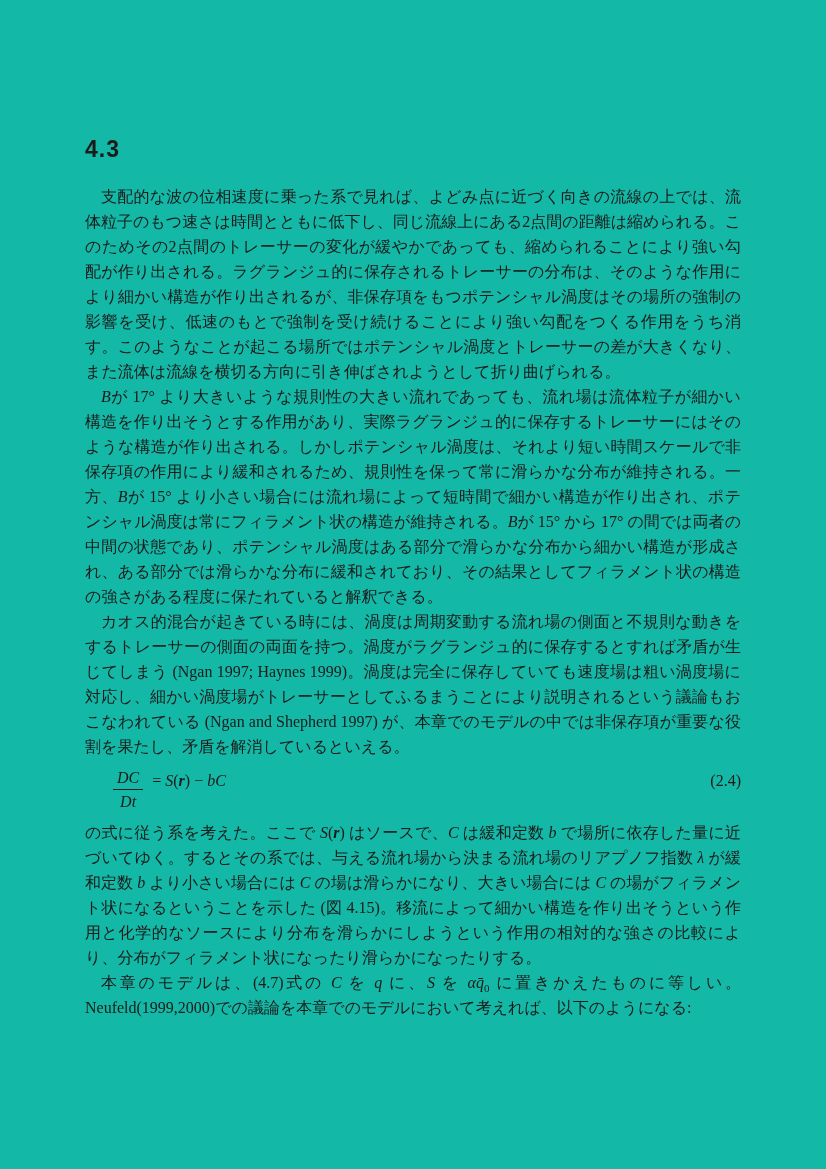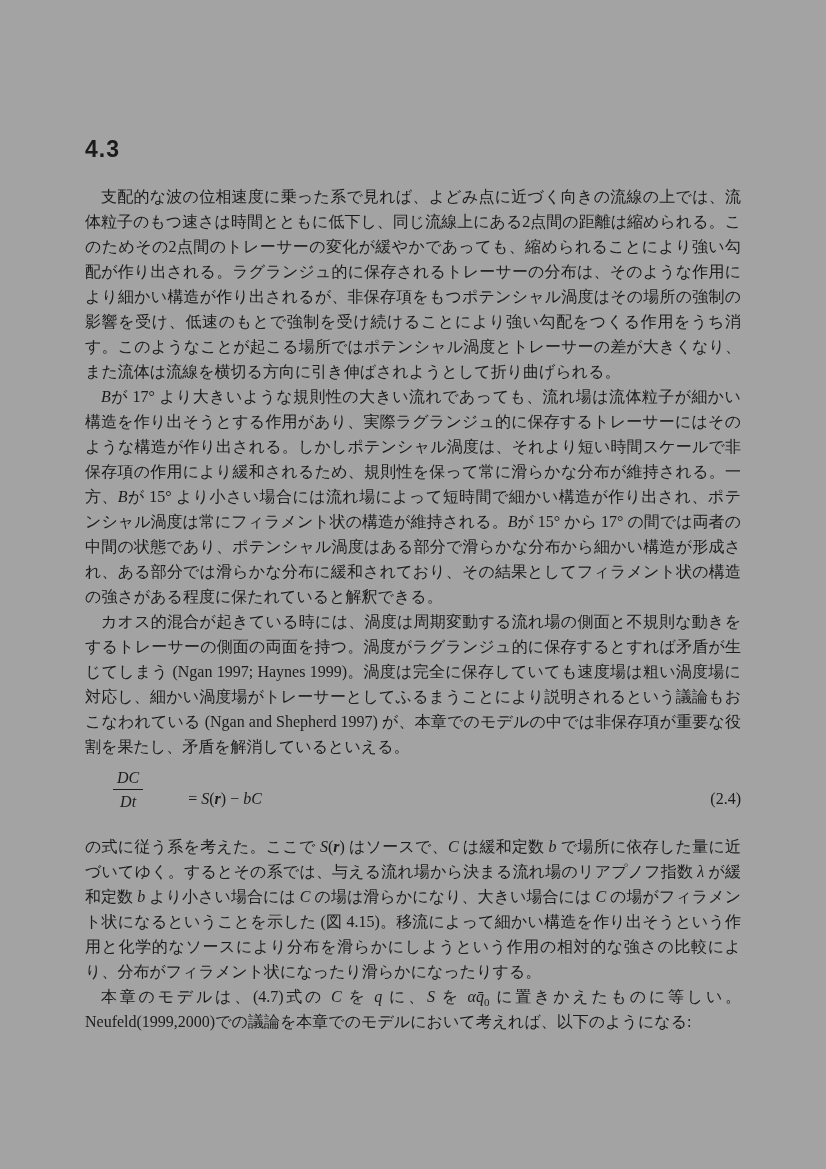--- a/index.html
+++ b/index.html
@@ -1,21 +1,21 @@
 <!DOCTYPE html>
 <html lang="ja"><head>
 <meta charset="utf-8">
 <style>
   html, body { margin: 0; padding: 0; background: #ffffff; }
   .page {
     position: relative;
     width: 826px;
     height: 1169px;
     margin: 0 auto;
-    background: #a3a3a3;
+    background: #14b8a6;
     box-sizing: border-box;
     padding: 134px 85px 0 85px;
     color: #1b1b1b;
     font-family: "Liberation Serif", "DejaVu Serif", serif;
     font-size: 16px;
     line-height: 25px;
   }
   .section-heading {
     margin: 0 0 20px 0;
     font-family: "Liberation Sans", "DejaVu Sans", sans-serif;
@@ -25,24 +25,23 @@
     display: flex;
     align-items: baseline;
   }
   .sec-num { margin-right: 22px; letter-spacing: 1px; }
   .para { margin: 0; text-align: justify; }
   .para.indent { text-indent: 16px; }
   .para i, .equation i { font-family: "Liberation Serif", "DejaVu Serif", serif; }
   sub { font-size: 11px; line-height: 0; }
   .equation {
     display: flex;
-    align-items: flex-end;
-    margin: 9px 0 23px 28px;
+    align-items: flex-start;
+    margin: 9px 0 9px 28px;
     font-size: 16px;
-    gap: 36px;
   }
   .frac {
     display: inline-flex;
     flex-direction: column;
     align-items: center;
     text-align: center;
     line-height: 19px;
     margin-right: 9px;
   }
   .frac-num { padding: 0 4px 2px 4px; border-bottom: 1px solid #1b1b1b; }

